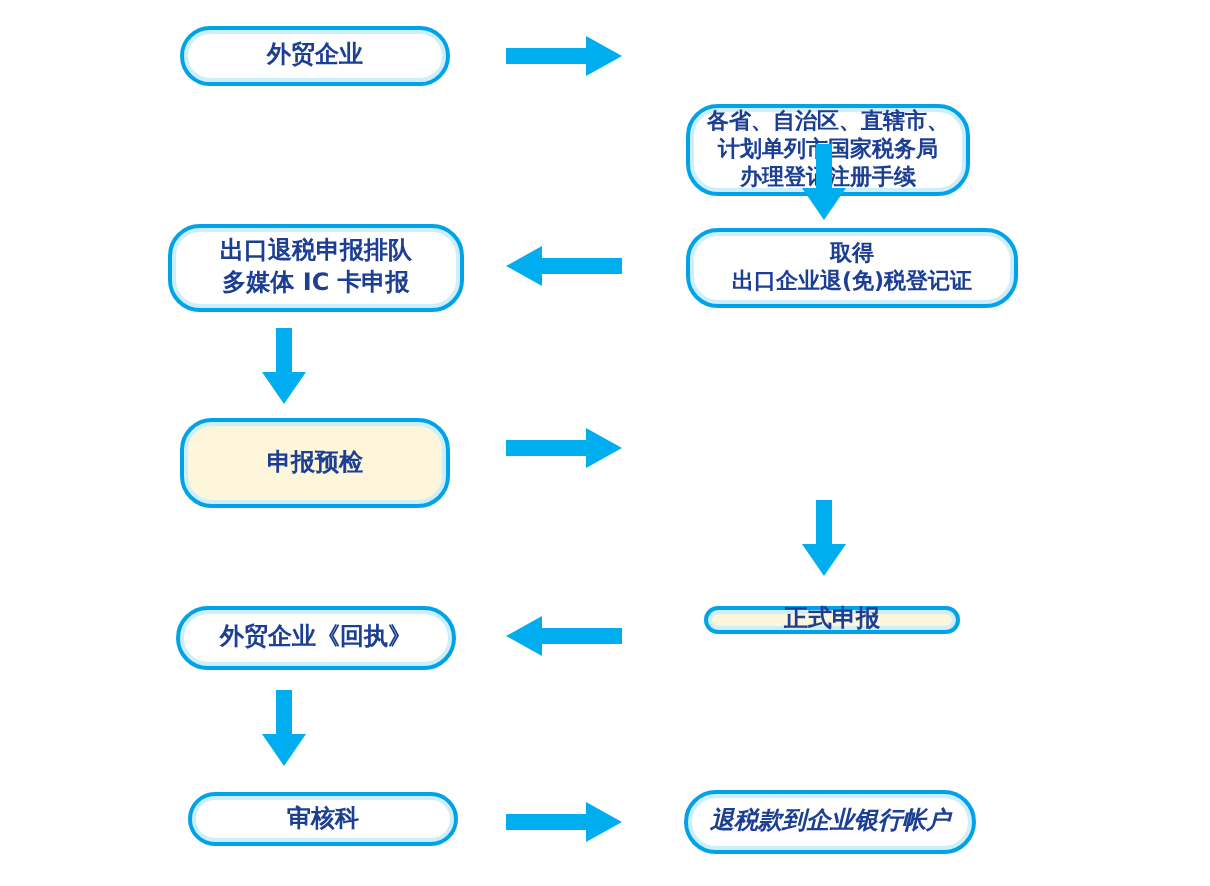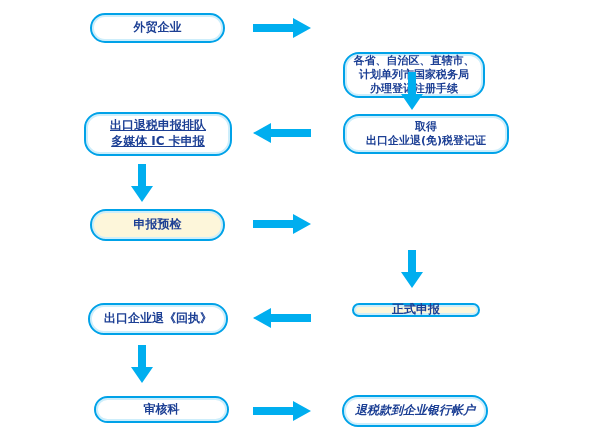--- a/index.html
+++ b/index.html
@@ -58,37 +58,37 @@
 计划单列市国家税务局
 办理登记注册手续</div>
 
   <div class="arr arr-down" style="left:401px;top:72px;"></div>
 
   <div class="node small" style="left:343px;top:114px;width:166px;height:40px;">取得
 出口企业退(免)税登记证</div>
 
   <div class="arr arr-left" style="left:253px;top:123px;"></div>
 
-  <div class="node" style="left:84px;top:112px;width:148px;height:44px;text-decoration:underline;">出口退税申报排队
+  <div class="node" style="left:84px;top:112px;width:148px;height:44px;">出口退税申报排队
 多媒体 IC 卡申报</div>
 
   <div class="arr arr-down" style="left:131px;top:164px;"></div>
 
-  <div class="node cream" style="left:90px;top:209px;width:135px;height:32px;text-align:center;">申报预检</div>
+  <div class="node cream" style="left:90px;top:209px;width:135px;height:45px;text-align:center;">申报预检</div>
 
   <div class="arr arr-right" style="left:253px;top:214px;"></div>
 
 
   <div class="arr arr-down" style="left:401px;top:250px;"></div>
 
   <div class="node cream" style="left:352px;top:303px;width:128px;height:14px;">正式申报</div>
 
   <div class="arr arr-left" style="left:253px;top:308px;"></div>
 
-  <div class="node" style="left:88px;top:303px;width:140px;height:32px;">出口企业退《回执》</div>
+  <div class="node" style="left:88px;top:303px;width:140px;height:32px;">外贸企业《回执》</div>
 
   <div class="arr arr-down" style="left:131px;top:345px;"></div>
 
   <div class="node" style="left:94px;top:396px;width:135px;height:27px;">审核科</div>
 
   <div class="arr arr-right" style="left:253px;top:401px;"></div>
 
   <div class="node" style="left:342px;top:395px;width:146px;height:32px;font-style:italic;">退税款到企业银行帐户</div>
 
 </div>

